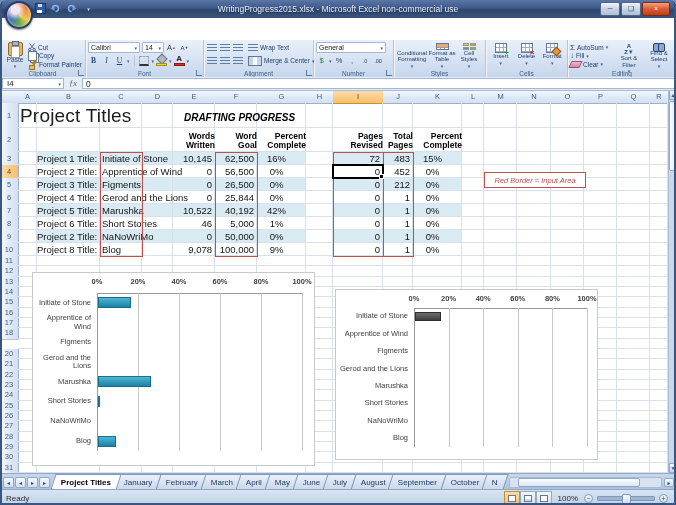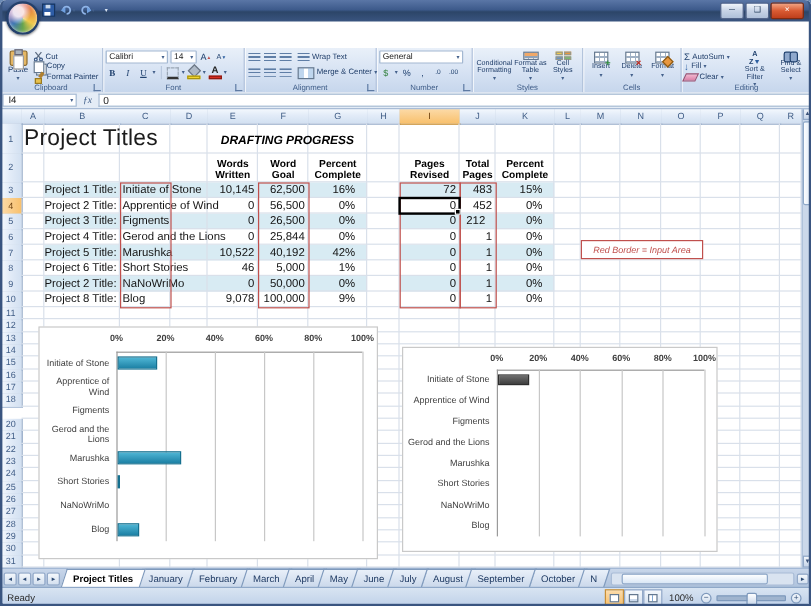--- a/index.html
+++ b/index.html
@@ -116,30 +116,30 @@
   .cl{position:absolute;font-size:9.5px;color:#141414;white-space:nowrap;box-sizing:border-box;}
   .hdr{background:linear-gradient(#F6FAFE,#E3ECF8 45%,#D2E0F1);color:#3F5C85;font-size:7.5px;text-align:center;
     border-right:1px solid #B4C5DC;border-bottom:1px solid #9DB1CC;}
   .hdr.sel{background:linear-gradient(#FCDCAC,#F8C06C);color:#6B3F0E;border-right:1px solid #D6A14B;border-bottom:1px solid #C98F35;}
   .rhdr{background:linear-gradient(90deg,#F6FAFE,#E3ECF8 45%,#D2E0F1);color:#3F5C85;font-size:7.5px;text-align:center;
     border-right:1px solid #9DB1CC;border-bottom:1px solid #B4C5DC;}
   .rhdr.sel{background:linear-gradient(90deg,#FCDCAC,#F8C06C);color:#6B3F0E;border-bottom:1px solid #D6A14B;}
   .gv,.gh{position:absolute;background:#D9E0EA;}
   .fillblue{position:absolute;background:#D8EBF3;}
   .num{text-align:right;padding-right:3px;}
-  .pct{text-align:right;padding-right:10px;}
+  .pct{text-align:center;padding-right:10px;}
   .lbl{text-align:right;padding-right:3px;}
   .ttl{padding-left:2px;}
   .redbox{position:absolute;border:1px solid #C0504D;pointer-events:none;}
   .selbox{position:absolute;border:2px solid #000;background:transparent;}
   .selbox:after{content:"";position:absolute;right:-2px;bottom:-2px;width:3px;height:3px;background:#000;border:1px solid #fff;}
   #bigtitle{font-size:19px;color:#1C1C1C;letter-spacing:.2px;}
   .sechdr{font-size:10px;font-weight:bold;font-style:italic;text-align:center;color:#000;}
   .subhdr{font-size:8.5px;font-weight:bold;color:#000;display:flex;align-items:flex-end;justify-content:center;
-    text-align:center;line-height:9px;white-space:normal;}
+    text-align:right;line-height:9px;white-space:normal;}
   #notebox{position:absolute;border:1px solid #C0504D;color:#C0504D;font-size:7.5px;font-style:italic;
     display:flex;align-items:center;justify-content:center;background:#fff;}
 
   
   .chart{position:absolute;background:#fff;border:1px solid #C9C9C9;z-index:5;}
   .tick{position:absolute;font-size:7.5px;font-weight:bold;color:#3F3F3F;text-align:center;width:26px;}
   .gridline{position:absolute;width:1px;background:#C7C7C7;}
   .axisline{position:absolute;background:#9a9a9a;}
   .catlabel{position:absolute;font-size:7.5px;line-height:8.5px;color:#3F3F3F;display:flex;align-items:center;
     justify-content:flex-end;text-align:right;}
@@ -213,20 +213,21 @@
         <svg width="11" height="9">
             <path d="M8.5 4.5 A3 3 0 1 0 5.5 7.5" fill="none" stroke="#8FB4E8" stroke-width="1.5"></path>
             <path d="M10.5 4.5 L6.5 2 L6.5 7 Z" fill="#6FA0E0"></path>
           </svg>
         <span class="dd">▾</span>
       </div>
       <div class="qbtn">
           <span class="dd" style="color:#DCE6F4">▾</span>
         </div>
     </div>
+    <div class="title-text">WritingProgress2015.xlsx - Microsoft Excel non-commercial use</div>
     <div class="winbtns">
       <div class="wbtn">─</div>
       <div class="wbtn">❏</div>
       <div class="wbtn close">×</div>
     </div>
   </div>
 
 
   <div id="ribbon">
 
@@ -627,21 +628,21 @@
       <div class="cl pct" style="left: 257px; top: 75px; width: 49px; height: 13px; line-height: 13px;">0%</div>
       <div class="cl num" style="left: 333px; top: 75px; width: 50px; height: 13px; line-height: 13px;">0</div>
       <div class="cl num" style="left: 383px; top: 75px; width: 30px; height: 13px; line-height: 13px;">452</div>
       <div class="cl pct" style="left: 413px; top: 75px; width: 49px; height: 13px; line-height: 13px;">0%</div>
       <div class="cl lbl" style="left: 37px; top: 88px; width: 63px; height: 13px; line-height: 13px;">Project 3 Title:</div>
       <div class="cl ttl" style="left: 100px; top: 88px; height: 13px; line-height: 13px;">Figments</div>
       <div class="cl num" style="left: 173px; top: 88px; width: 42px; height: 13px; line-height: 13px;">0</div>
       <div class="cl num" style="left: 215px; top: 88px; width: 42px; height: 13px; line-height: 13px;">26,500</div>
       <div class="cl pct" style="left: 257px; top: 88px; width: 49px; height: 13px; line-height: 13px;">0%</div>
       <div class="cl num" style="left: 333px; top: 88px; width: 50px; height: 13px; line-height: 13px;">0</div>
-      <div class="cl num" style="left: 383px; top: 88px; width: 30px; height: 13px; line-height: 13px; text-align: center;">212</div>
+      <div class="cl num" style="left: 383px; top: 88px; width: 30px; height: 13px; line-height: 13px;">212</div>
       <div class="cl pct" style="left: 413px; top: 88px; width: 49px; height: 13px; line-height: 13px;">0%</div>
       <div class="cl lbl" style="left: 37px; top: 101px; width: 63px; height: 13px; line-height: 13px;">Project 4 Title:</div>
       <div class="cl ttl" style="left: 100px; top: 101px; height: 13px; line-height: 13px;">Gerod and the Lions</div>
       <div class="cl num" style="left: 173px; top: 101px; width: 42px; height: 13px; line-height: 13px;">0</div>
       <div class="cl num" style="left: 215px; top: 101px; width: 42px; height: 13px; line-height: 13px;">25,844</div>
       <div class="cl pct" style="left: 257px; top: 101px; width: 49px; height: 13px; line-height: 13px;">0%</div>
       <div class="cl num" style="left: 333px; top: 101px; width: 50px; height: 13px; line-height: 13px;">0</div>
       <div class="cl num" style="left: 383px; top: 101px; width: 30px; height: 13px; line-height: 13px;">1</div>
       <div class="cl pct" style="left: 413px; top: 101px; width: 49px; height: 13px; line-height: 13px;">0%</div>
       <div class="cl lbl" style="left: 37px; top: 114px; width: 63px; height: 13px; line-height: 13px;">Project 5 Title:</div>
@@ -673,21 +674,21 @@
       <div class="cl num" style="left: 173px; top: 153px; width: 42px; height: 13px; line-height: 13px;">9,078</div>
       <div class="cl num" style="left: 215px; top: 153px; width: 42px; height: 13px; line-height: 13px;">100,000</div>
       <div class="cl pct" style="left: 257px; top: 153px; width: 49px; height: 13px; line-height: 13px;">9%</div>
       <div class="cl num" style="left: 333px; top: 153px; width: 50px; height: 13px; line-height: 13px;">0</div>
       <div class="cl num" style="left: 383px; top: 153px; width: 30px; height: 13px; line-height: 13px;">1</div>
       <div class="cl pct" style="left: 413px; top: 153px; width: 49px; height: 13px; line-height: 13px;">0%</div>
       <div class="redbox" style="left: 100px; top: 62px; width: 41px; height: 103px;"></div>
       <div class="redbox" style="left: 215px; top: 62px; width: 41px; height: 103px;"></div>
       <div class="redbox" style="left: 333px; top: 62px; width: 49px; height: 103px;"></div>
       <div class="redbox" style="left: 383px; top: 62px; width: 29px; height: 103px;"></div>
-      <div id="notebox" style="left: 484px; top: 82px; width: 100px; height: 14px; margin-top: 28px;">Red Border = Input Area</div>
+      <div id="notebox" style="left: 484px; top: 82px; width: 100px; height: 14px;">Red Border = Input Area</div>
       <div class="selbox" style="left: 332px; top: 74px; width: 48px; height: 11px;"></div>
     </div>
 
   <div id="vscroll">
     <div class="varrow" style="top:0">▲</div>
     <div id="vthumb"></div>
     <div class="varrow" style="bottom:0">▼</div>
   </div>
 
   <div id="tabbar">

